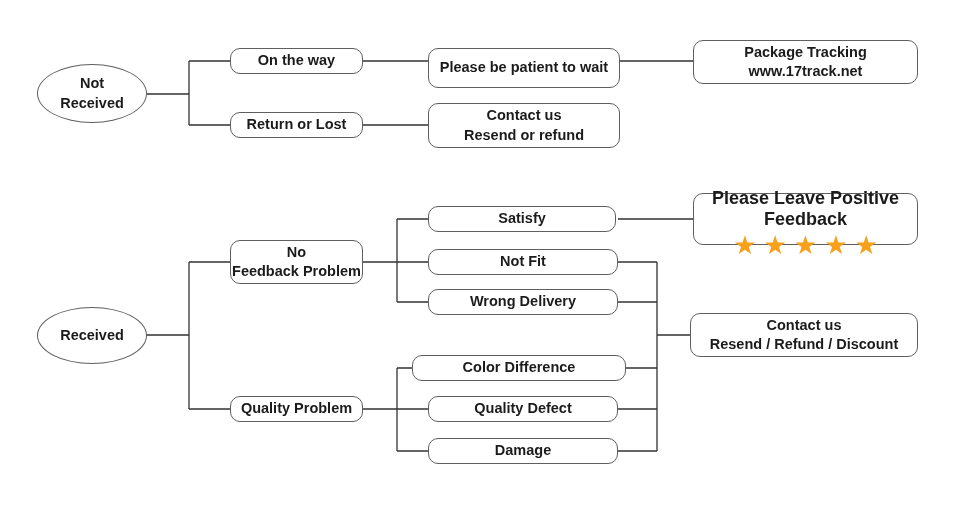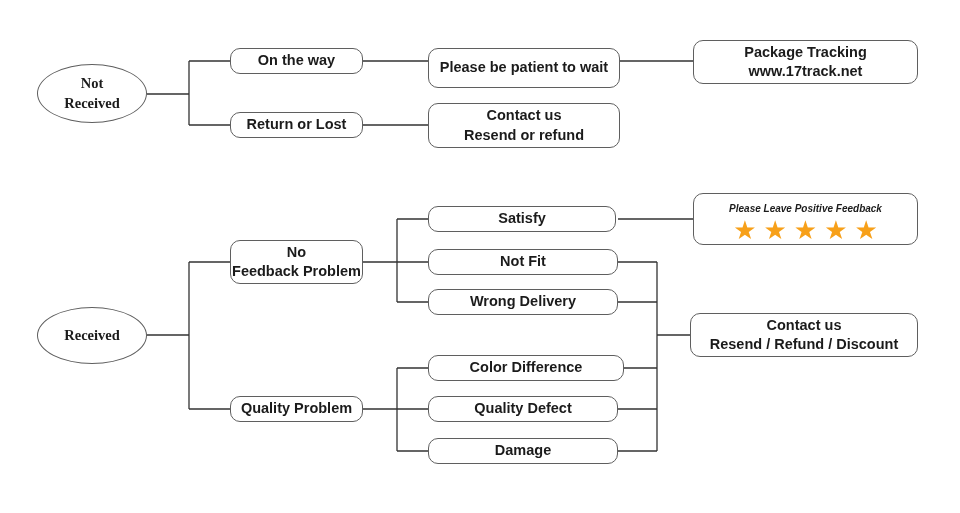--- a/index.html
+++ b/index.html
@@ -26,22 +26,22 @@
     background:#fff;
     border:1px solid var(--box-border);
     border-radius:10px;
     color:var(--text);
     font-weight:bold;
     font-size:14.5px;
     line-height:1.32;
     white-space:pre-line;
     box-sizing:border-box;
   }
-  .ellipse{border-radius:50%;font-family:Liberation Serif, serif;}
-  .feedback .fb-title{font-size:10px;line-height:1.15;margin-top:8px;font-style:italic;}
+  .ellipse{border-radius:50%;}
+  .feedback .fb-title{font-size:18px;line-height:1.15;margin-top:8px;}
   .stars{
     font-family:"DejaVu Sans", sans-serif;
     color:var(--star);
     font-size:26px;
     line-height:1;
     letter-spacing:7px;
     margin-top:2px;
     text-indent:7px; 
     font-weight:normal;
   }
@@ -108,21 +108,21 @@
   </div>
 
   <div class="node" style="left:428px;top:249px;width:190px;height:26px">
     <span>Not Fit</span>
   </div>
 
   <div class="node" style="left:428px;top:289px;width:190px;height:26px">
     <span>Wrong Delivery</span>
   </div>
 
-  <div class="node" style="left:428px;top:355px;width:196px;height:26px">
+  <div class="node" style="left:412px;top:355px;width:214px;height:26px">
     <span>Color Difference</span>
   </div>
 
   <div class="node" style="left:428px;top:396px;width:190px;height:26px">
     <span>Quality Defect</span>
   </div>
 
   <div class="node" style="left:428px;top:438px;width:190px;height:26px">
     <span>Damage</span>
   </div>

